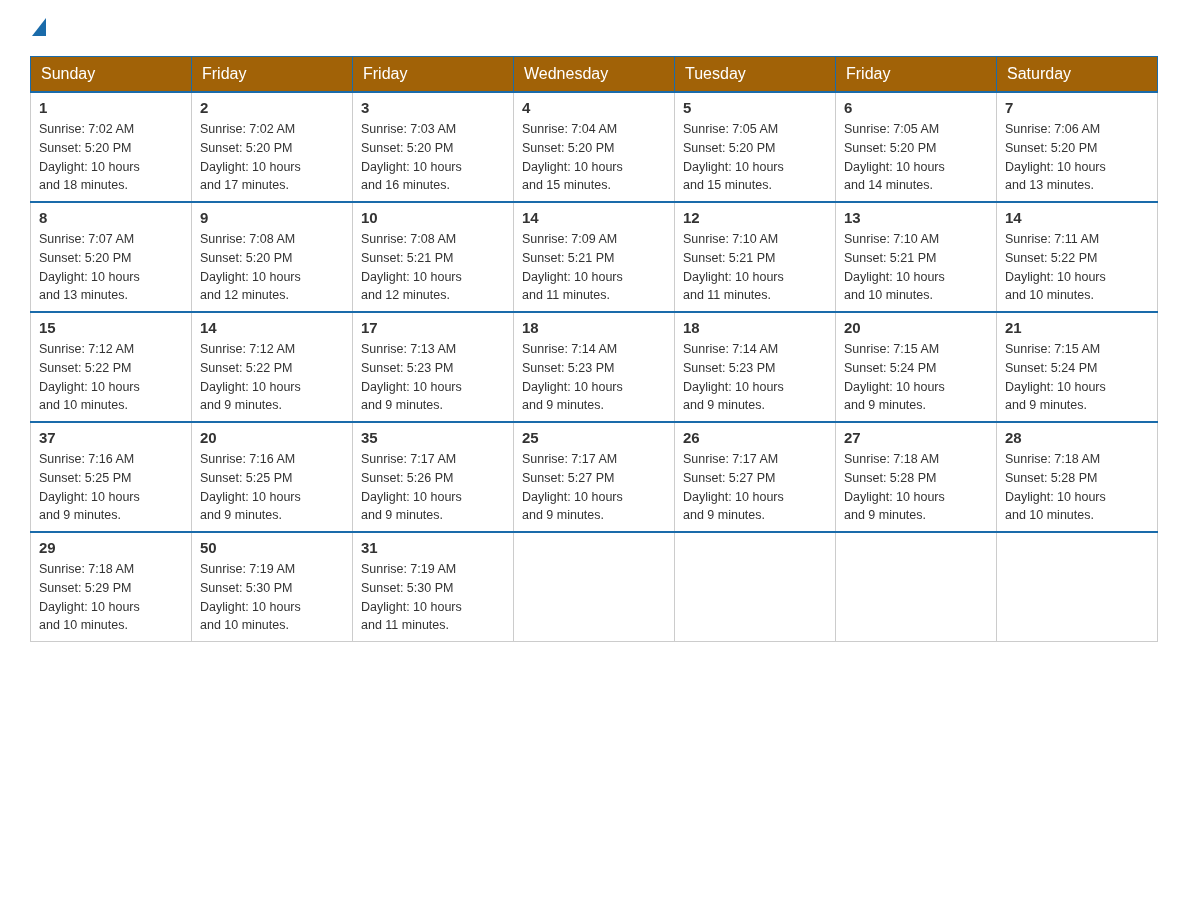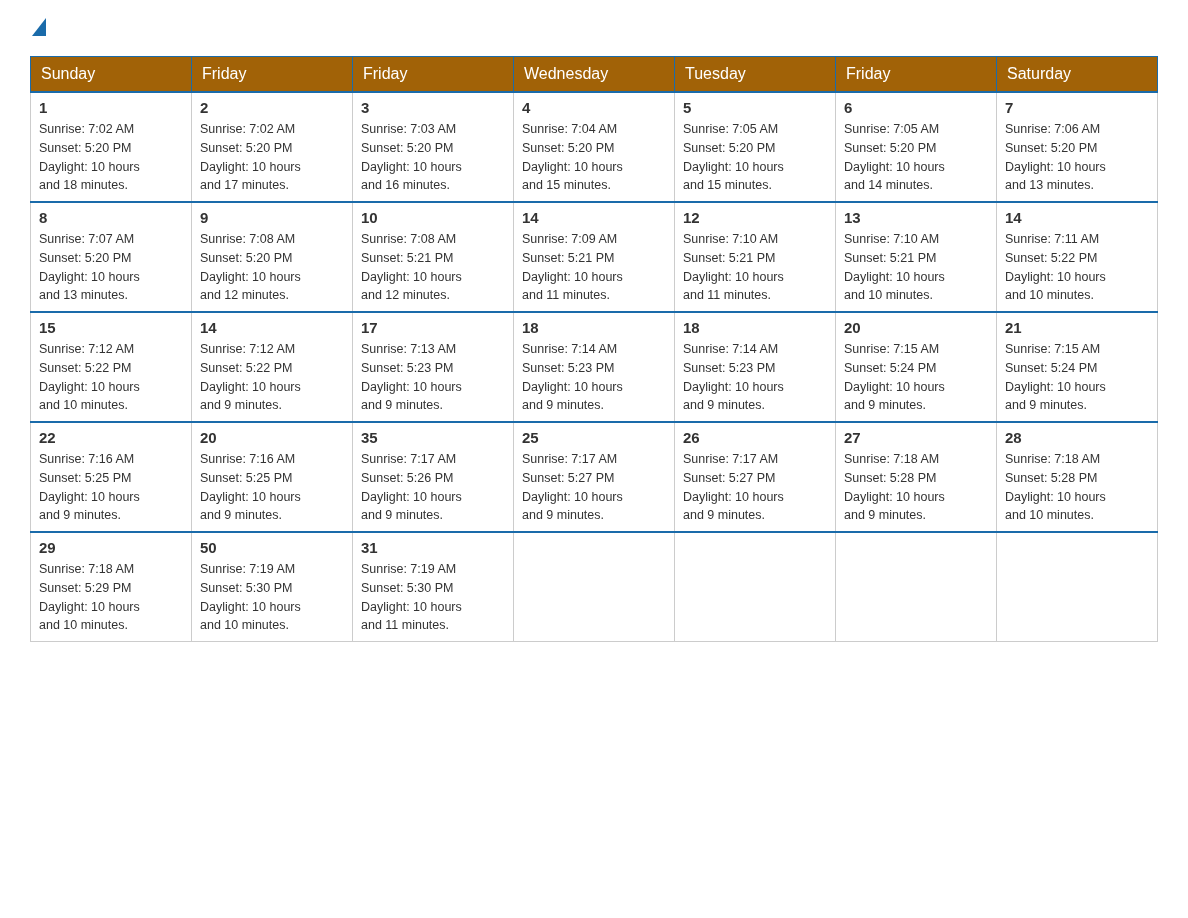--- a/index.html
+++ b/index.html
@@ -321,21 +321,21 @@
 <div class="day-info">
   Sunrise: 7:15 AM<br>
   Sunset: 5:24 PM<br>
   Daylight: 10 hours<br>
   and 9 minutes.
 </div>
         </td>
       </tr>
       <tr class="week-row">
         <td>
-          <span class="day-number">22</span>
+          <span class="day-number">37</span>
 <div class="day-info">
   Sunrise: 7:16 AM<br>
   Sunset: 5:25 PM<br>
   Daylight: 10 hours<br>
   and 9 minutes.
 </div>
         </td>
         <td>
           <span class="day-number">20</span>
 <div class="day-info">

